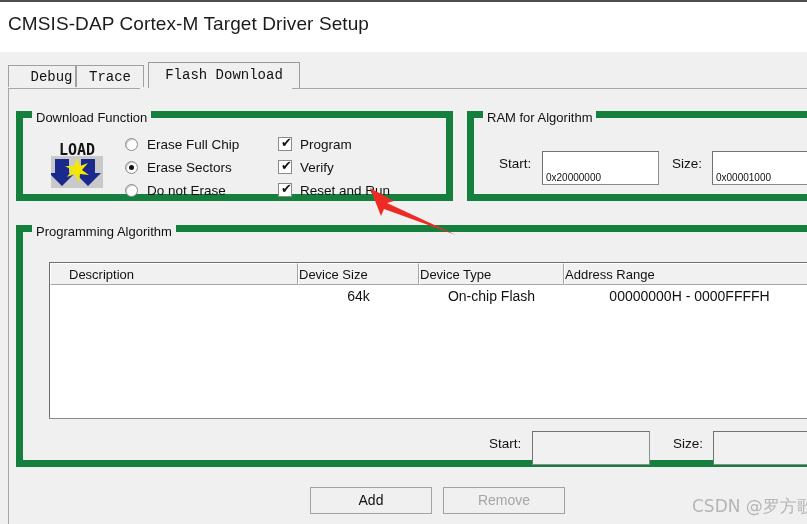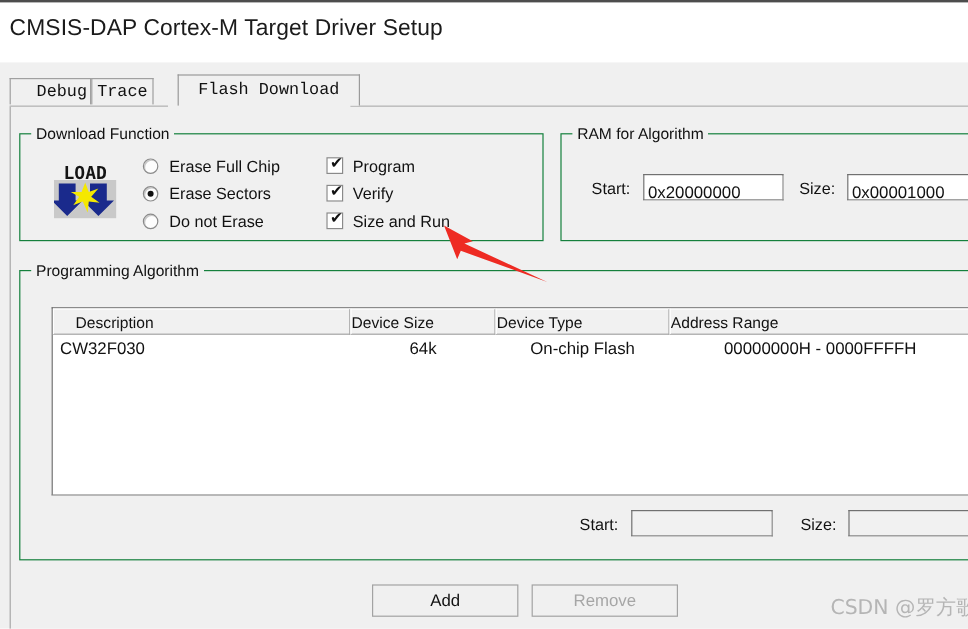--- a/index.html
+++ b/index.html
@@ -76,21 +76,21 @@
     top: 0px;
     height: 26px;
     line-height: 25px;
     background: #f0f0f0;
     border: 1px solid #9a9a9a;
     border-bottom: none;
     font-weight: normal;
     z-index: 4;
   }
   .tab-debug  { left: 0px;   width: 68px; padding-left: 19px; }
-  .tab-trace  { left: 68px;  width: 52px; }
+  .tab-trace  { left: 68px;  width: 68px; }
   .tab-flash  { left: 140px; width: 152px; }
 
   .tab-underline {
     position: absolute;
     left: 8px;
     top: 36px;
     width: 799px;
     height: 1px;
     background: #a7a7a7;
   }
@@ -108,21 +108,21 @@
     top: 37px;
     width: 799px;
     height: 435px;
     background: #f0f0f0;
     border-left: 1px solid #a7a7a7;
   }
 
   
   .group {
     position: absolute;
-    border: 1px solid #15803d;
+    border: 7px solid #15803d;
     box-sizing: border-box;
   }
   .group > .legend {
     position: absolute;
     top: -8px;
     left: 9px;
     padding: 0 4px;
     background: #f0f0f0;
     font-size: 13px;
     color: #111;
@@ -205,23 +205,23 @@
     line-height: 20px;
     white-space: nowrap;
   }
   .textbox {
     position: absolute;
     background: #ffffff;
     border: 1px solid #8c8c8c;
     border-top-color: #717171;
     border-left-color: #717171;
     box-sizing: border-box;
-    font-size: 14px;
-    color: #111;
-    padding: 4px 3px;
+    font-size: 10px;
+    color: #111;
+    padding: 16px 3px;
     line-height: 20px;
     height: 22px;
     overflow: hidden;
     white-space: nowrap;
   }
   .textbox.empty { background: #f1f1f1; }
 
   #ram-start-label { left: 25px;  top: 36px; }
   #ram-start-input { left: 68px;  top: 33px; width: 117px; }
   #ram-size-label  { left: 198px; top: 36px; }
@@ -385,21 +385,21 @@
         <div class="check-row c1">
           <span class="check-box">
             <span class="tick">✔</span>
           </span>
           <span class="lbl">Verify</span>
         </div>
         <div class="check-row c2">
           <span class="check-box">
             <span class="tick">✔</span>
           </span>
-          <span class="lbl">Size and Run</span>
+          <span class="lbl">Reset and Run</span>
         </div>
       </div>
     </div>
 
     <div class="group" id="grp-ram">
       <div class="legend">RAM for Algorithm</div>
 
       <div class="field-label" id="ram-start-label">Start:</div>
       <div class="textbox" id="ram-start-input">0x20000000</div>
 
@@ -413,21 +413,20 @@
       <div class="listbox">
         <div class="lv-header">
           <div class="lv-th align-left" style="left:0px;   width:248px;">Description</div>
           <div class="lv-th align-center" style="left:248px; width:121px;">Device Size</div>
           <div class="lv-th align-center" style="left:369px; width:145px;">Device Type</div>
           <div class="lv-th align-center" style="left:514px; width:251px;">Address Range</div>
 
         </div>
 
         <div class="lv-row">
-          <div class="lv-cell align-left" style="left:0px;   width:248px;">CW32F030</div>
           <div class="lv-cell align-center" style="left:248px; width:121px;">64k</div>
           <div class="lv-cell align-center" style="left:369px; width:145px;">On-chip Flash</div>
           <div class="lv-cell align-center" style="left:514px; width:251px;">00000000H - 0000FFFFH</div>
 
         </div>
       </div>
 
       <div class="field-label" id="prog-start-label">Start:</div>
       <div class="textbox empty" id="prog-start-input"></div>
 

